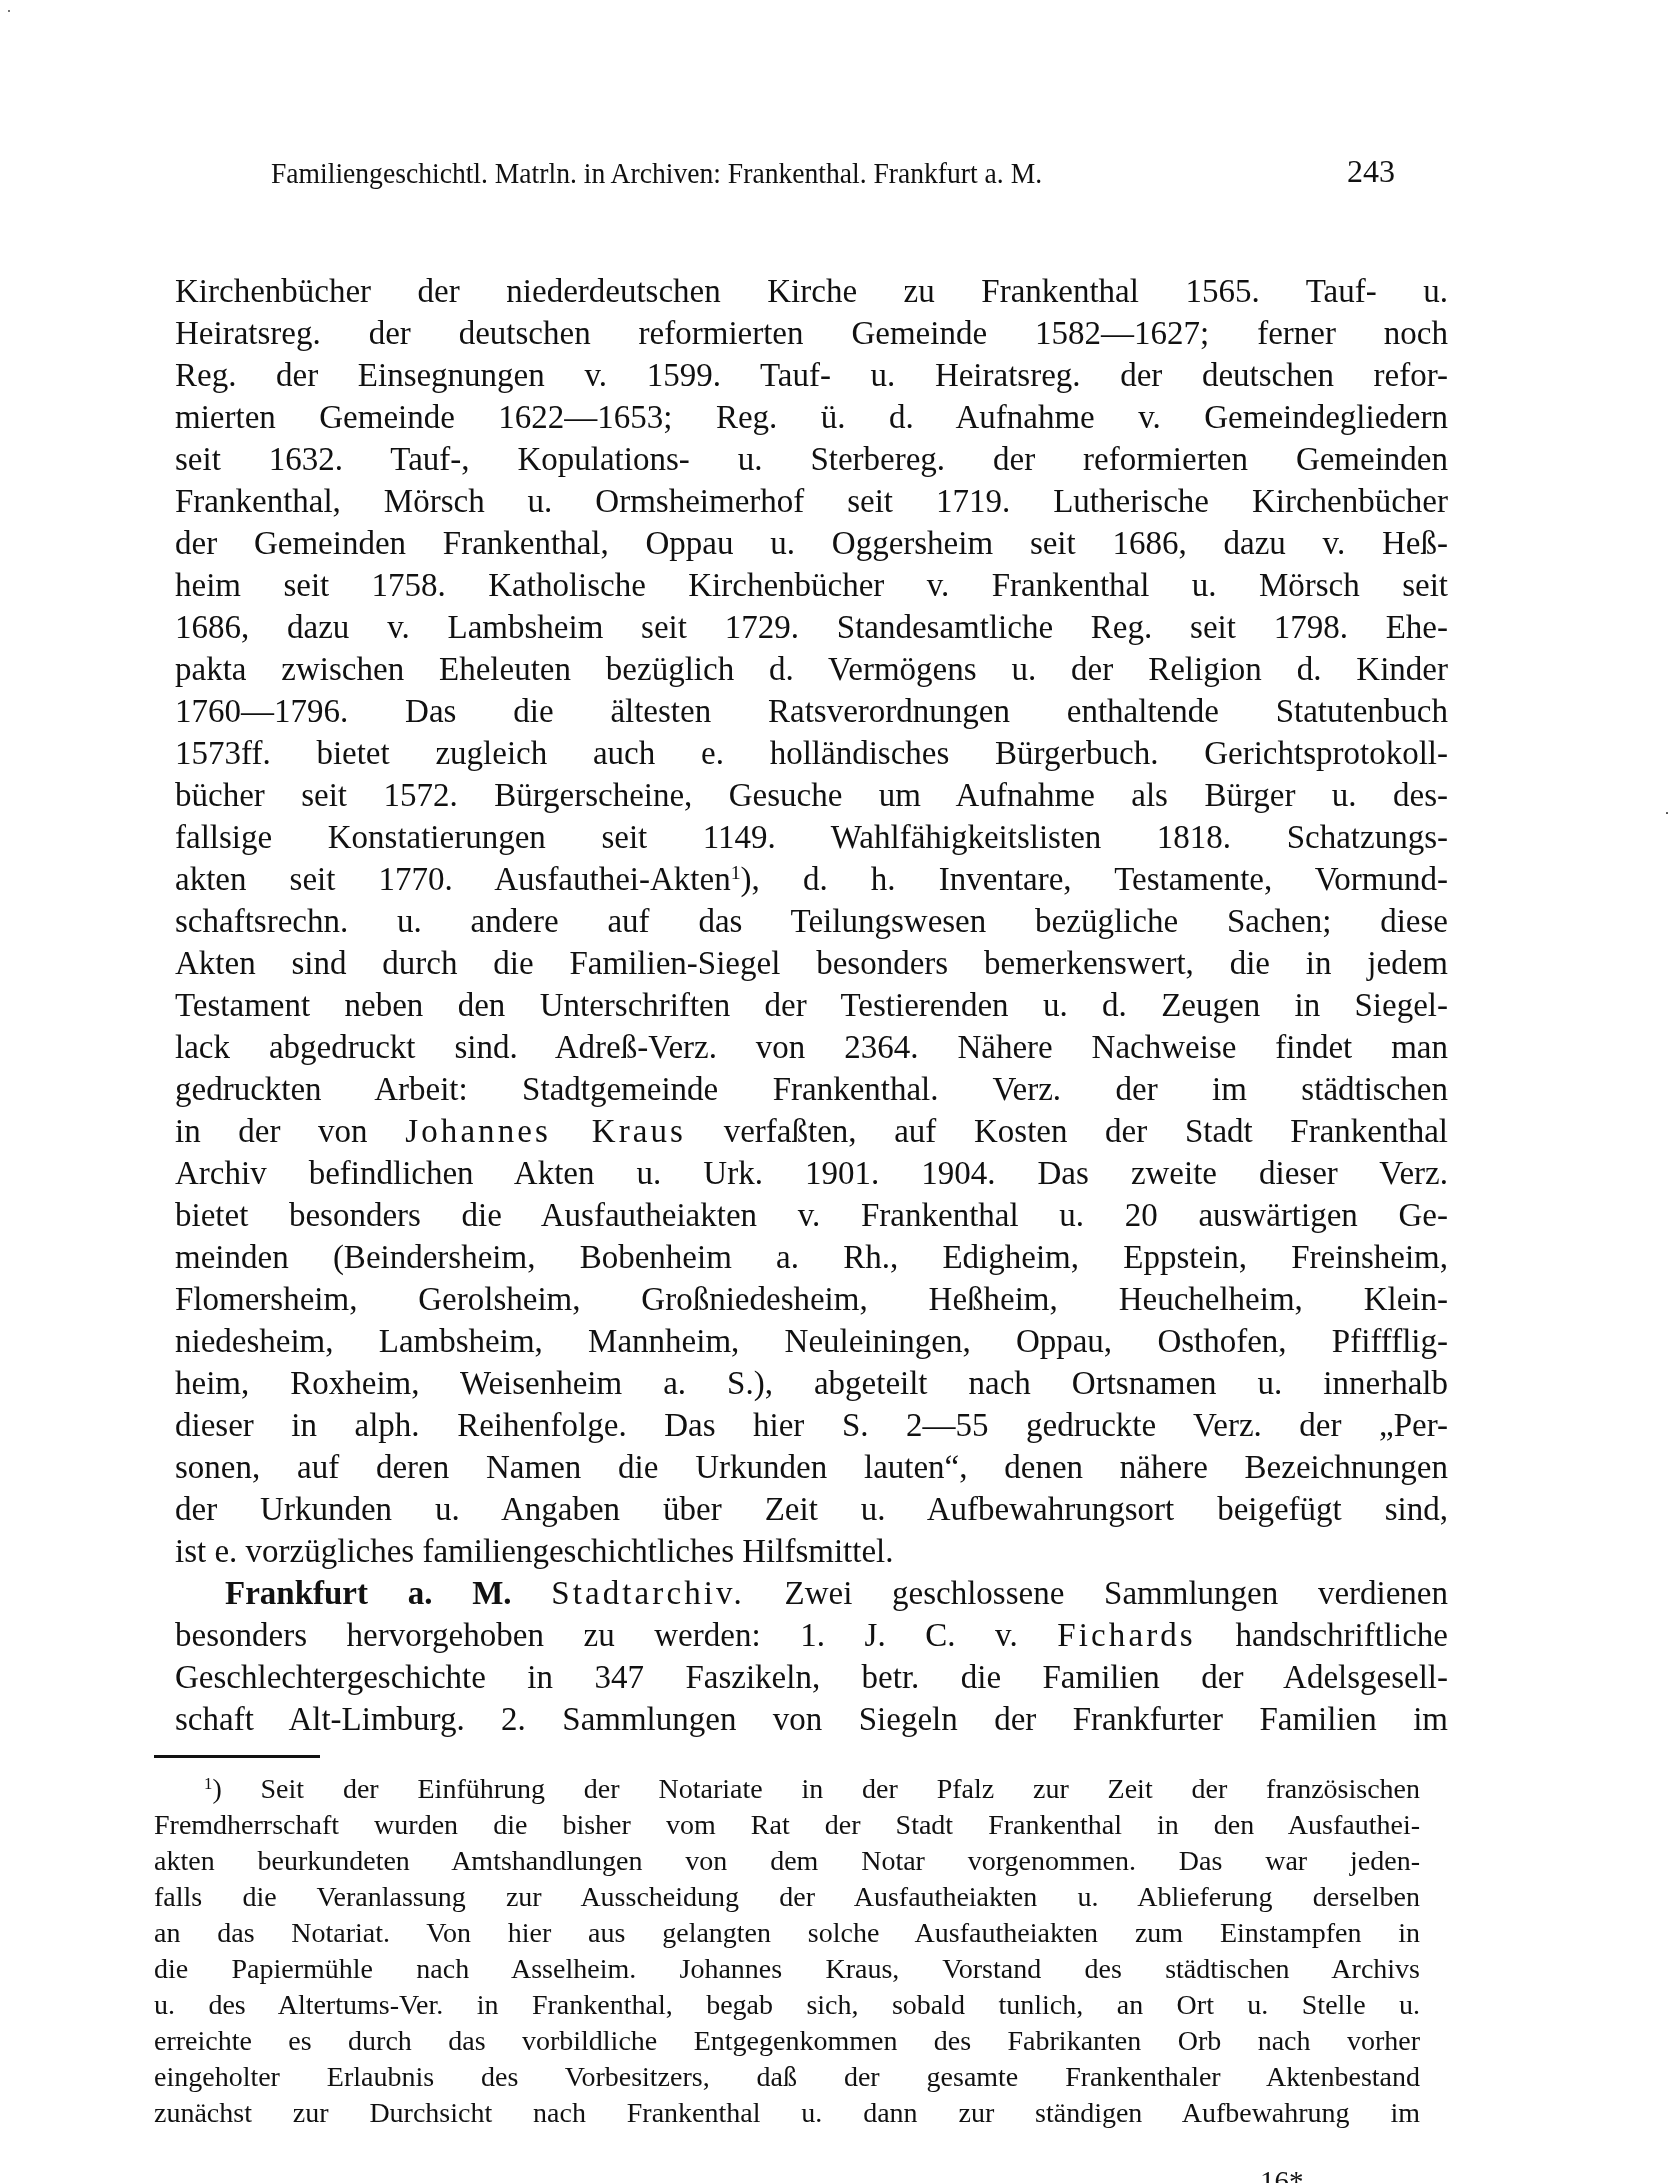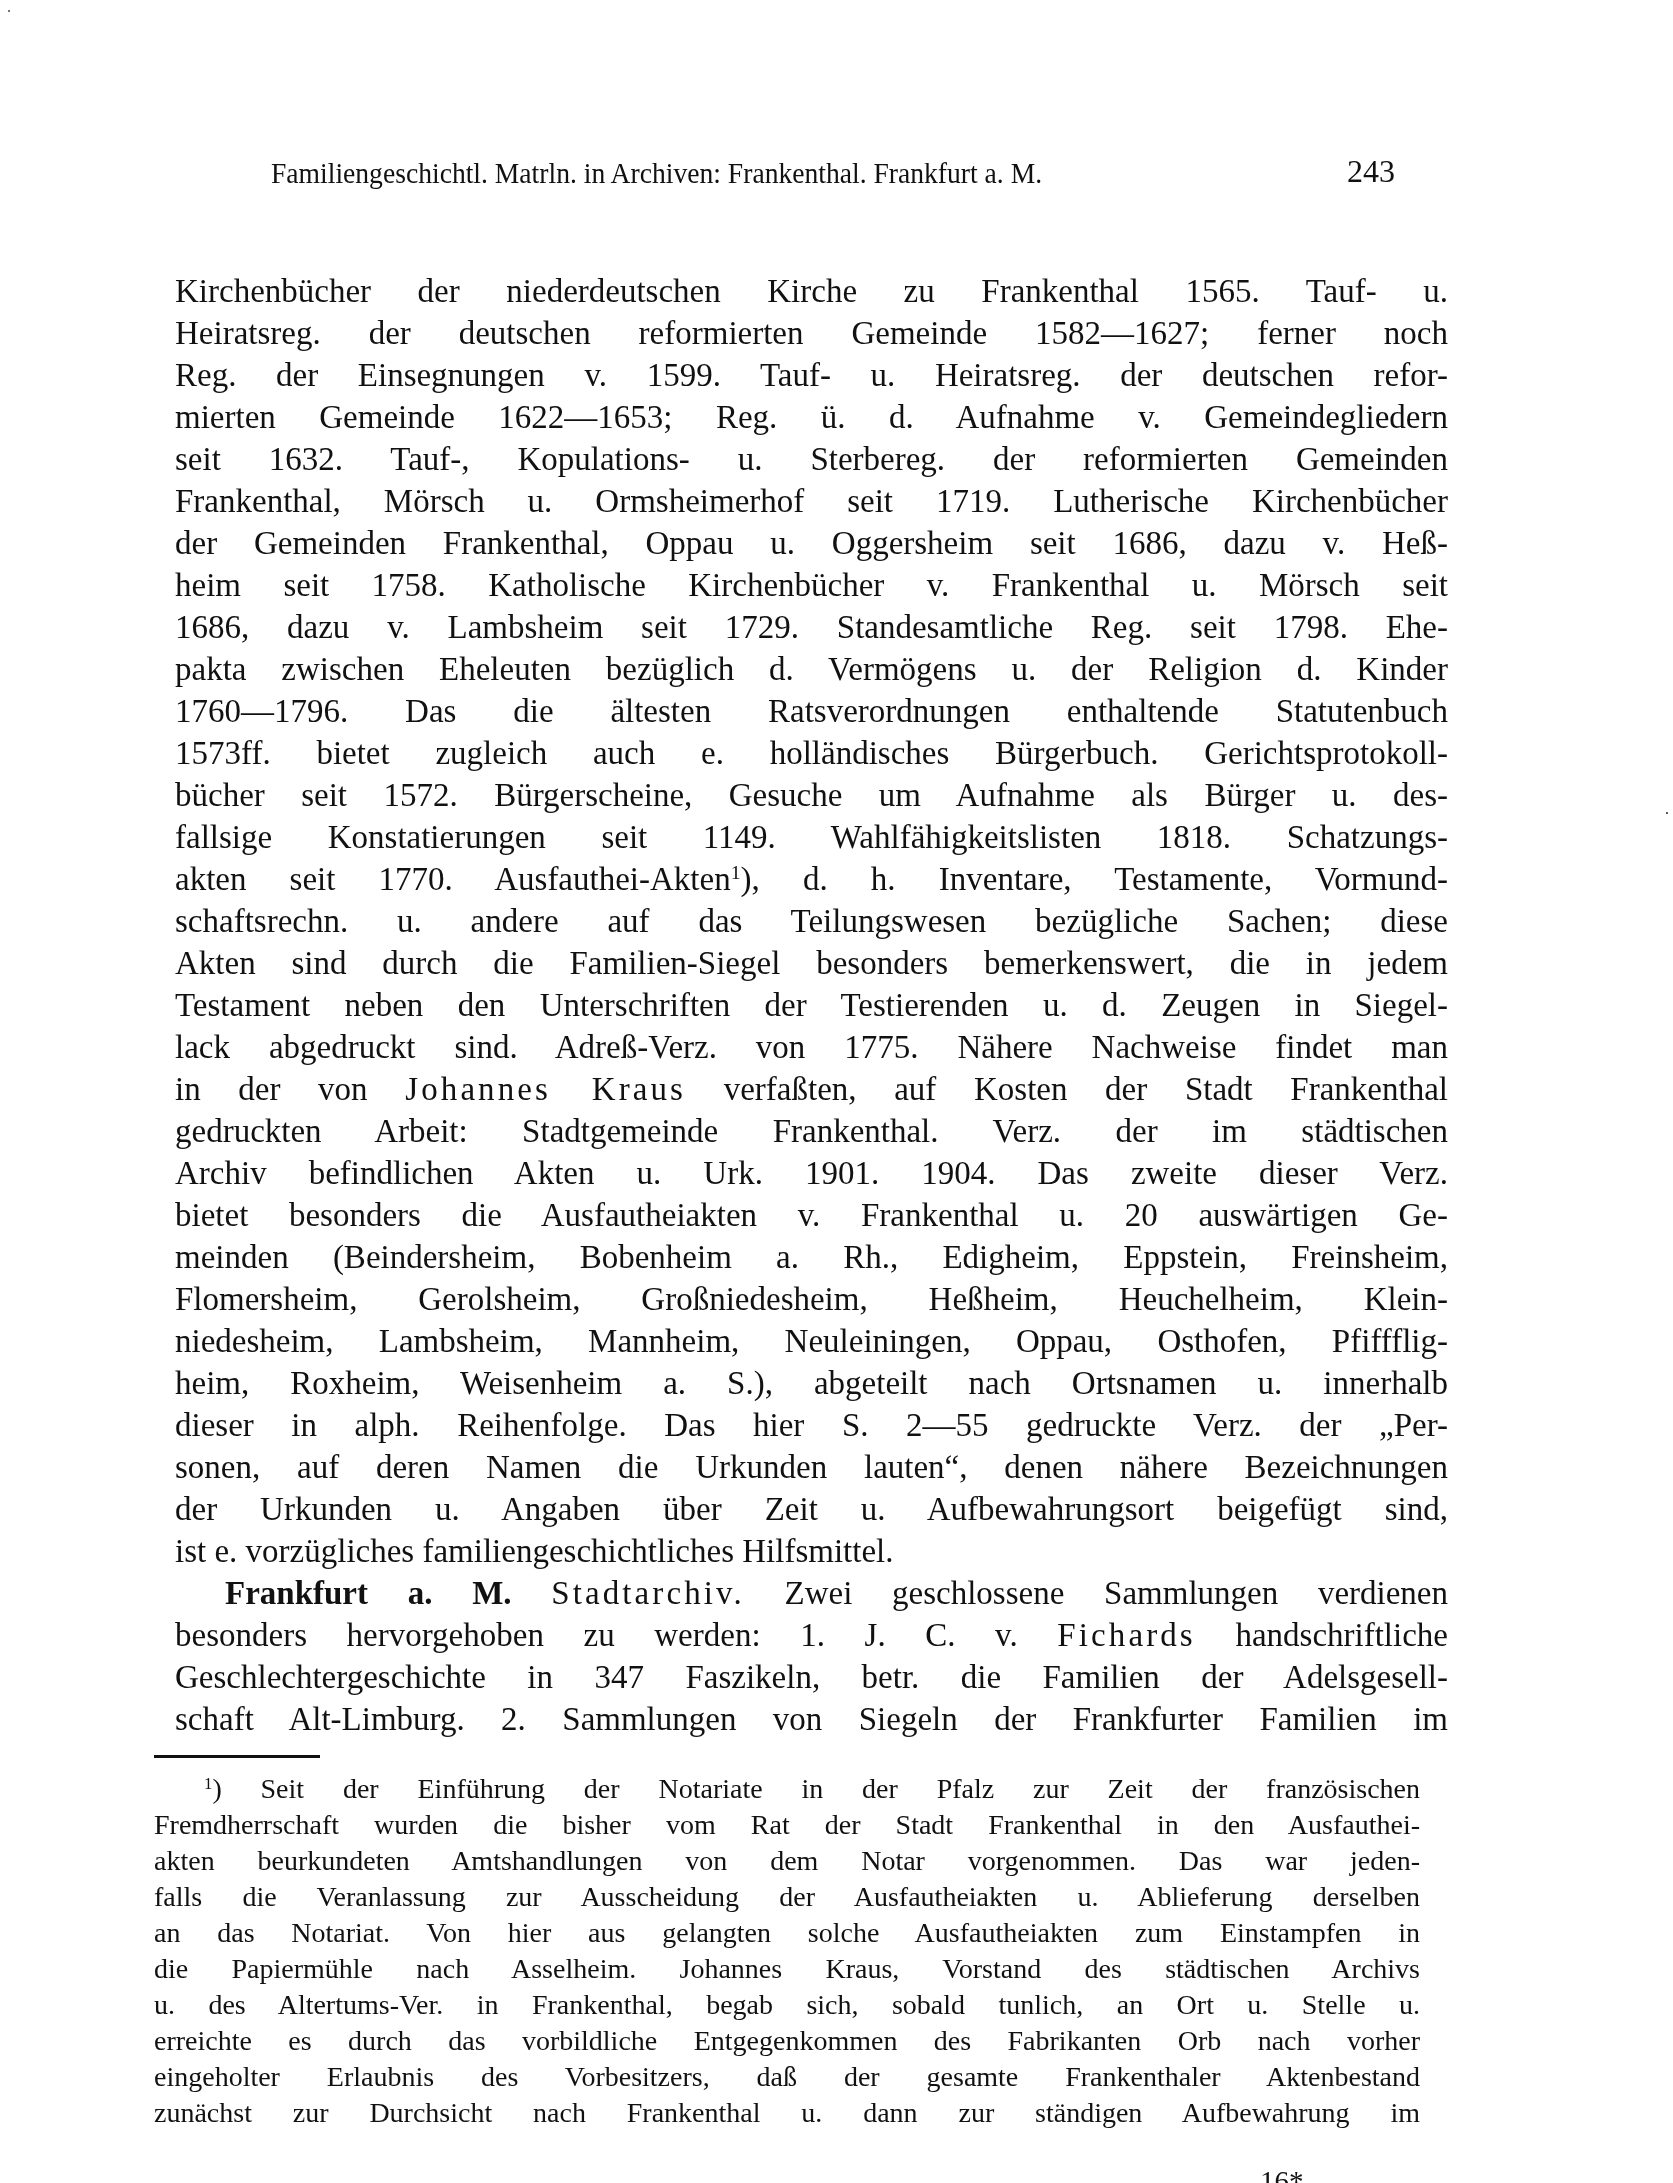--- a/index.html
+++ b/index.html
@@ -127,23 +127,23 @@
     <span class="line">1686, dazu v. Lambsheim seit 1729. Standesamtliche Reg. seit 1798. Ehe-</span>
     <span class="line">pakta zwischen Eheleuten bezüglich d. Vermögens u. der Religion d. Kinder</span>
     <span class="line">1760—1796. Das die ältesten Ratsverordnungen enthaltende Statutenbuch</span>
     <span class="line">1573ff. bietet zugleich auch e. holländisches Bürgerbuch. Gerichtsprotokoll-</span>
     <span class="line">bücher seit 1572. Bürgerscheine, Gesuche um Aufnahme als Bürger u. des-</span>
     <span class="line">fallsige Konstatierungen seit 1149. Wahlfähigkeitslisten 1818. Schatzungs-</span>
     <span class="line"><span>akten seit 1770. Ausfauthei-Akten</span><sup class="fnmark">1</sup><span>), d. h. Inventare, Testamente, Vormund-</span></span>
     <span class="line">schaftsrechn. u. andere auf das Teilungswesen bezügliche Sachen; diese</span>
     <span class="line">Akten sind durch die Familien-Siegel besonders bemerkenswert, die in jedem</span>
     <span class="line">Testament neben den Unterschriften der Testierenden u. d. Zeugen in Siegel-</span>
-    <span class="line">lack abgedruckt sind. Adreß-Verz. von 1775. Nähere Nachweise findet man</span>
+    <span class="line">lack abgedruckt sind. Adreß-Verz. von 2364. Nähere Nachweise findet man</span>
+    <span class="line">gedruckten Arbeit: Stadtgemeinde Frankenthal. Verz. der im städtischen</span>
     <span class="line"><span>in der von </span><span class="spaced">Johannes Kraus</span><span> verfaßten, auf Kosten der Stadt Frankenthal</span></span>
-    <span class="line">gedruckten Arbeit: Stadtgemeinde Frankenthal. Verz. der im städtischen</span>
     <span class="line">Archiv befindlichen Akten u. Urk. 1901. 1904. Das zweite dieser Verz.</span>
     <span class="line">bietet besonders die Ausfautheiakten v. Frankenthal u. 20 auswärtigen Ge-</span>
     <span class="line">meinden (Beindersheim, Bobenheim a. Rh., Edigheim, Eppstein, Freinsheim,</span>
     <span class="line">Flomersheim, Gerolsheim, Großniedesheim, Heßheim, Heuchelheim, Klein-</span>
     <span class="line">niedesheim, Lambsheim, Mannheim, Neuleiningen, Oppau, Osthofen, Pfiffflig-</span>
     <span class="line">heim, Roxheim, Weisenheim a. S.), abgeteilt nach Ortsnamen u. innerhalb</span>
     <span class="line">dieser in alph. Reihenfolge. Das hier S. 2—55 gedruckte Verz. der „Per-</span>
     <span class="line">sonen, auf deren Namen die Urkunden lauten“, denen nähere Bezeichnungen</span>
     <span class="line">der Urkunden u. Angaben über Zeit u. Aufbewahrungsort beigefügt sind,</span>
     <span class="line last">ist e. vorzügliches familiengeschichtliches Hilfsmittel.</span>

